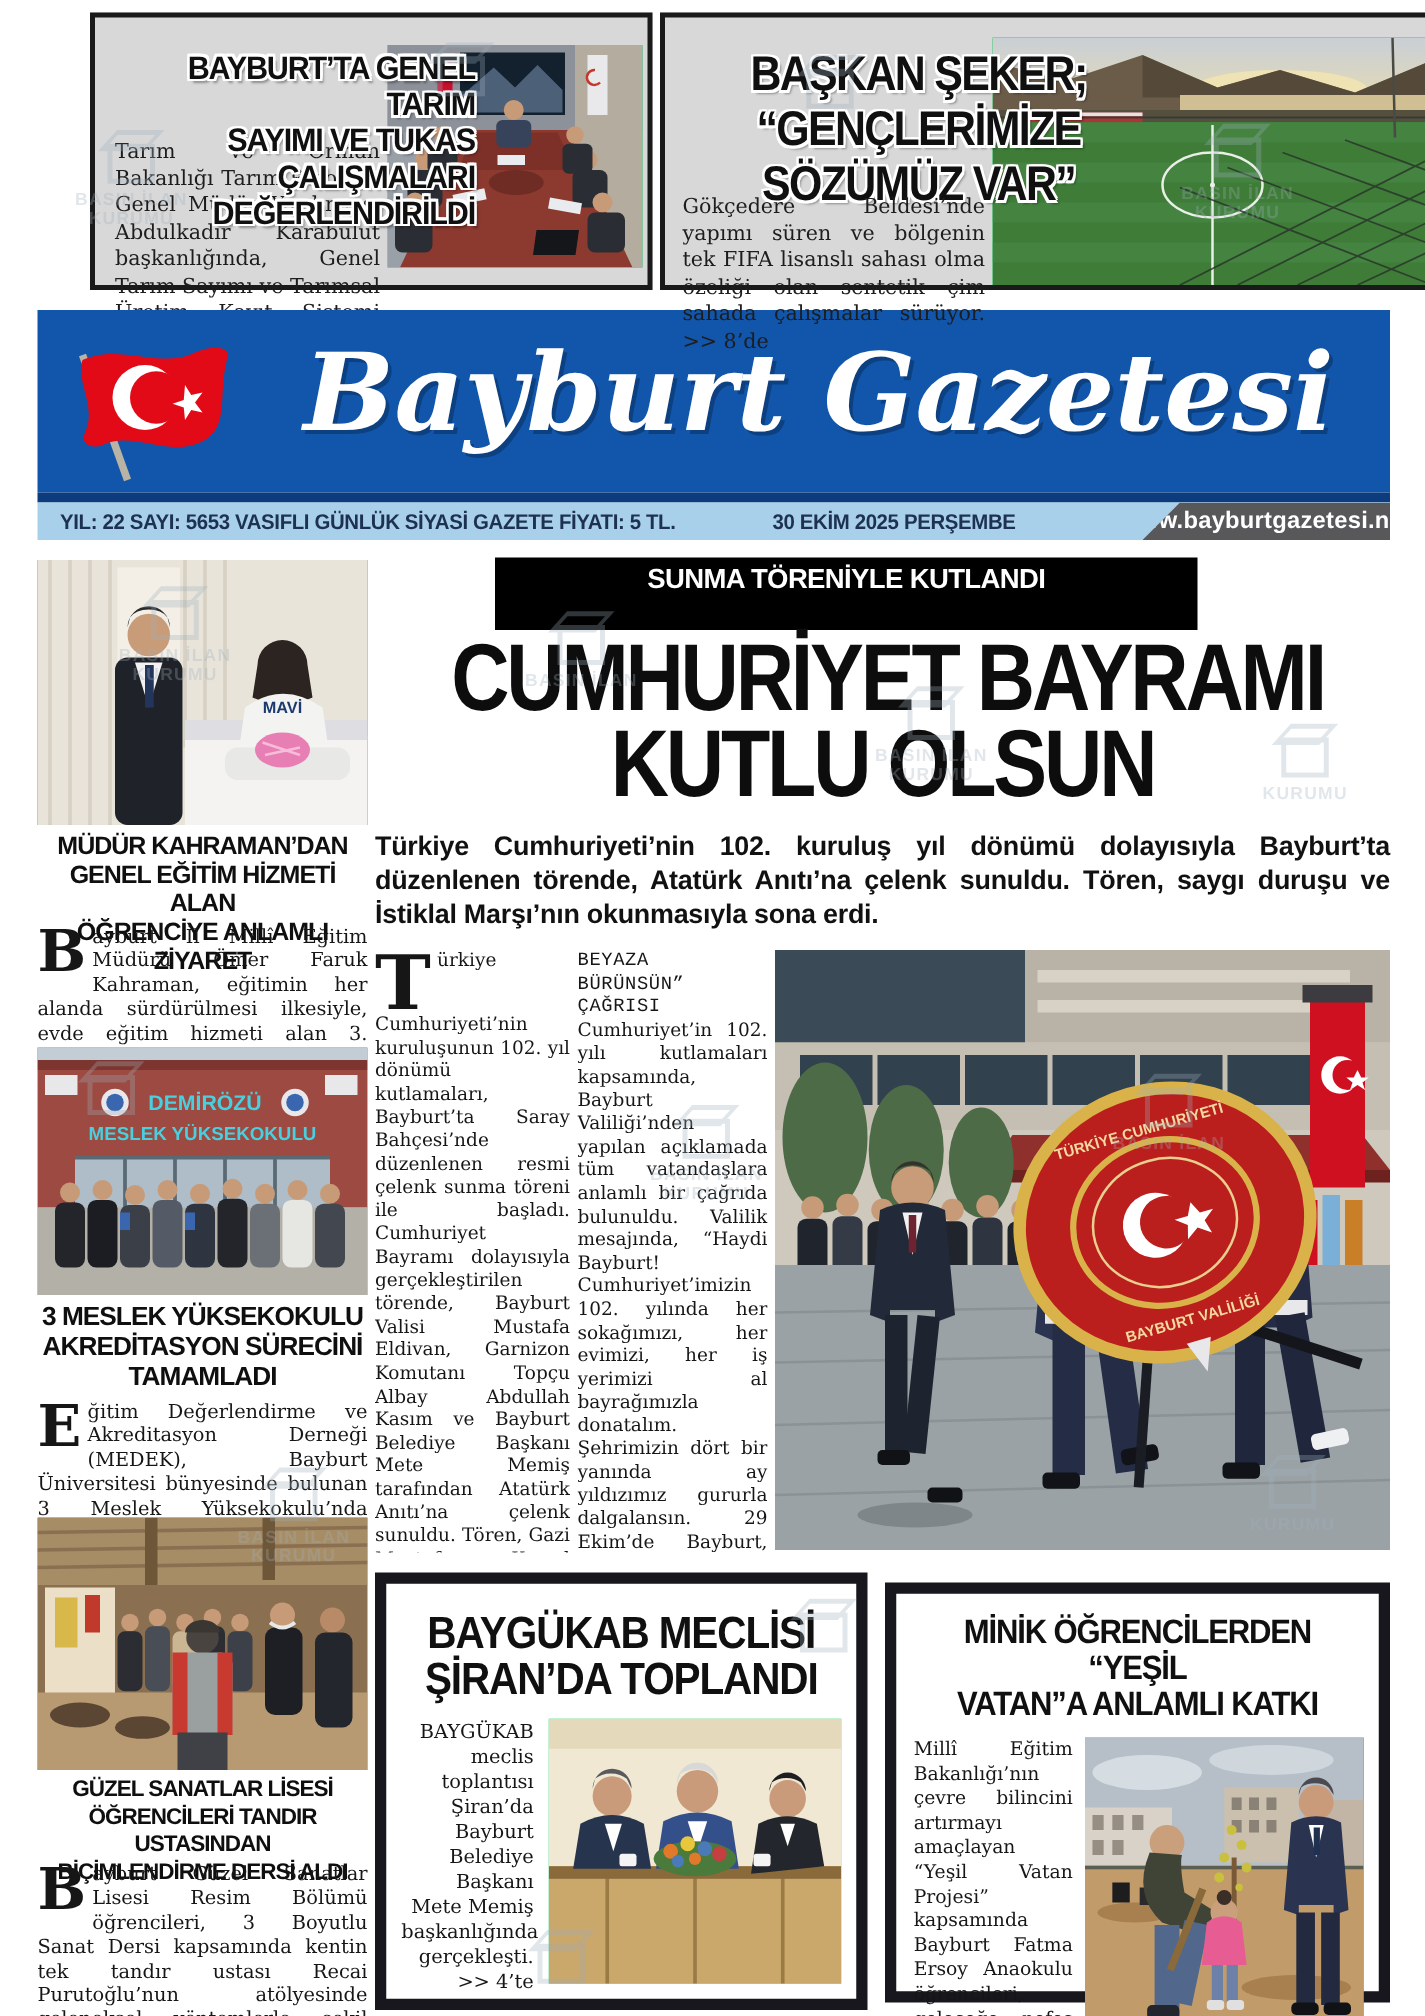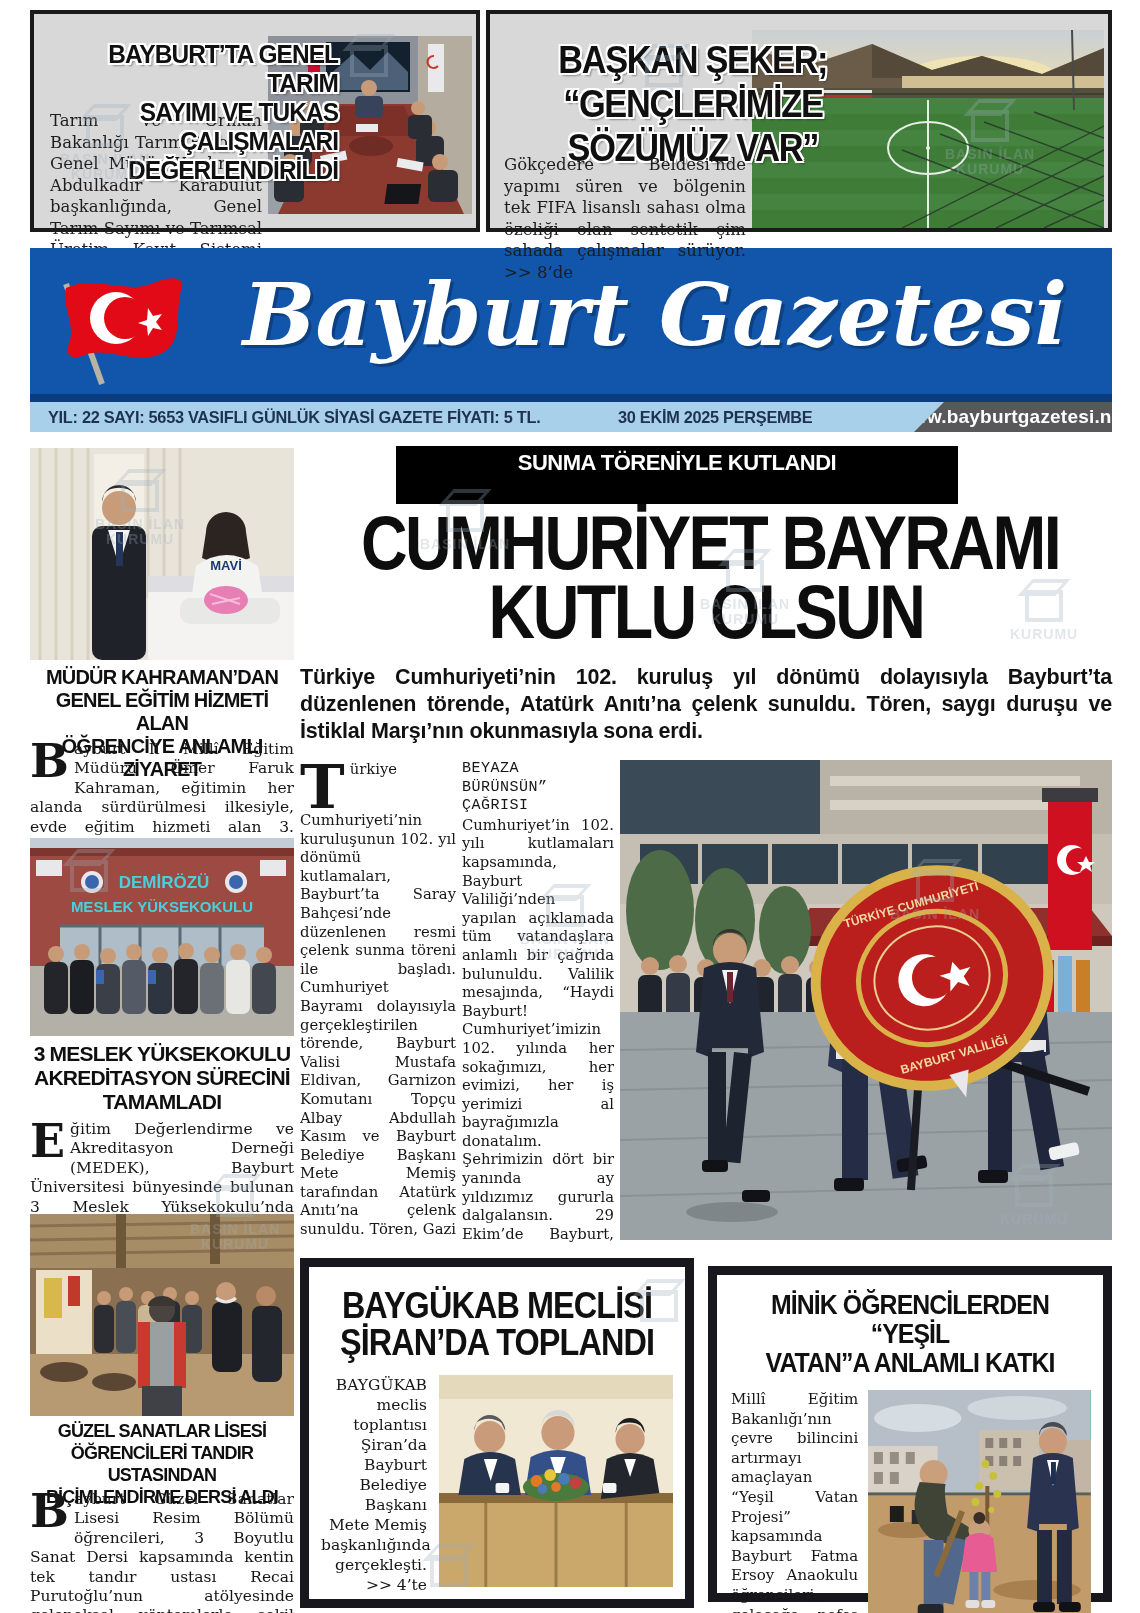--- a/index.html
+++ b/index.html
@@ -9,21 +9,21 @@
   .outline{text-shadow:2px 2px 0 #fff,-2px -2px 0 #fff,2px -2px 0 #fff,-2px 2px 0 #fff,
            0 2px 0 #fff,0 -2px 0 #fff,2px 0 0 #fff,-2px 0 0 #fff,3px 3px 2px rgba(0,0,0,.35);}
   
   .wm{position:absolute;z-index:45;pointer-events:none;display:flex;flex-direction:column;
       align-items:center;color:#9fb0bd;opacity:.30;font-weight:800;}
   .wm .cube{width:30px;height:24px;border:4px solid currentColor;margin-bottom:5px;position:relative;}
   .wm .cube::before{content:"";position:absolute;left:-4px;right:-4px;top:-15px;height:9px;
       border:4px solid currentColor;transform:skewX(-42deg);}
   .wm .t{font-size:14px;letter-spacing:1px;line-height:15px;}
   
-  .graybox{background:#d8d8d8;border:4px solid #1a1a1a;box-sizing:border-box;}
+  .graybox{background:#d8d8d8;border:4px solid #1a1a1a;box-sizing:border-box;margin-left:42px;}
   .tl-head{font-weight:800;font-size:26px;line-height:29px;color:#101010;text-align:right;
            letter-spacing:-1px;transform:scaleX(.94);transform-origin:right top;}
   .tr-head{font-weight:800;font-size:39px;line-height:44px;color:#101010;text-align:center;
            letter-spacing:-1.5px;transform:scaleX(.88);transform-origin:left top;white-space:nowrap;}
   .boxbody{font-family:"DejaVu Serif",serif;font-size:16.5px;line-height:21.5px;color:#1d1d1d;
            text-align:justify;}
   .photo{overflow:hidden;background:#22c55e;}
   .photo svg{display:block;width:100%;height:100%;}
   
   .banner{background:#1156ab;}

